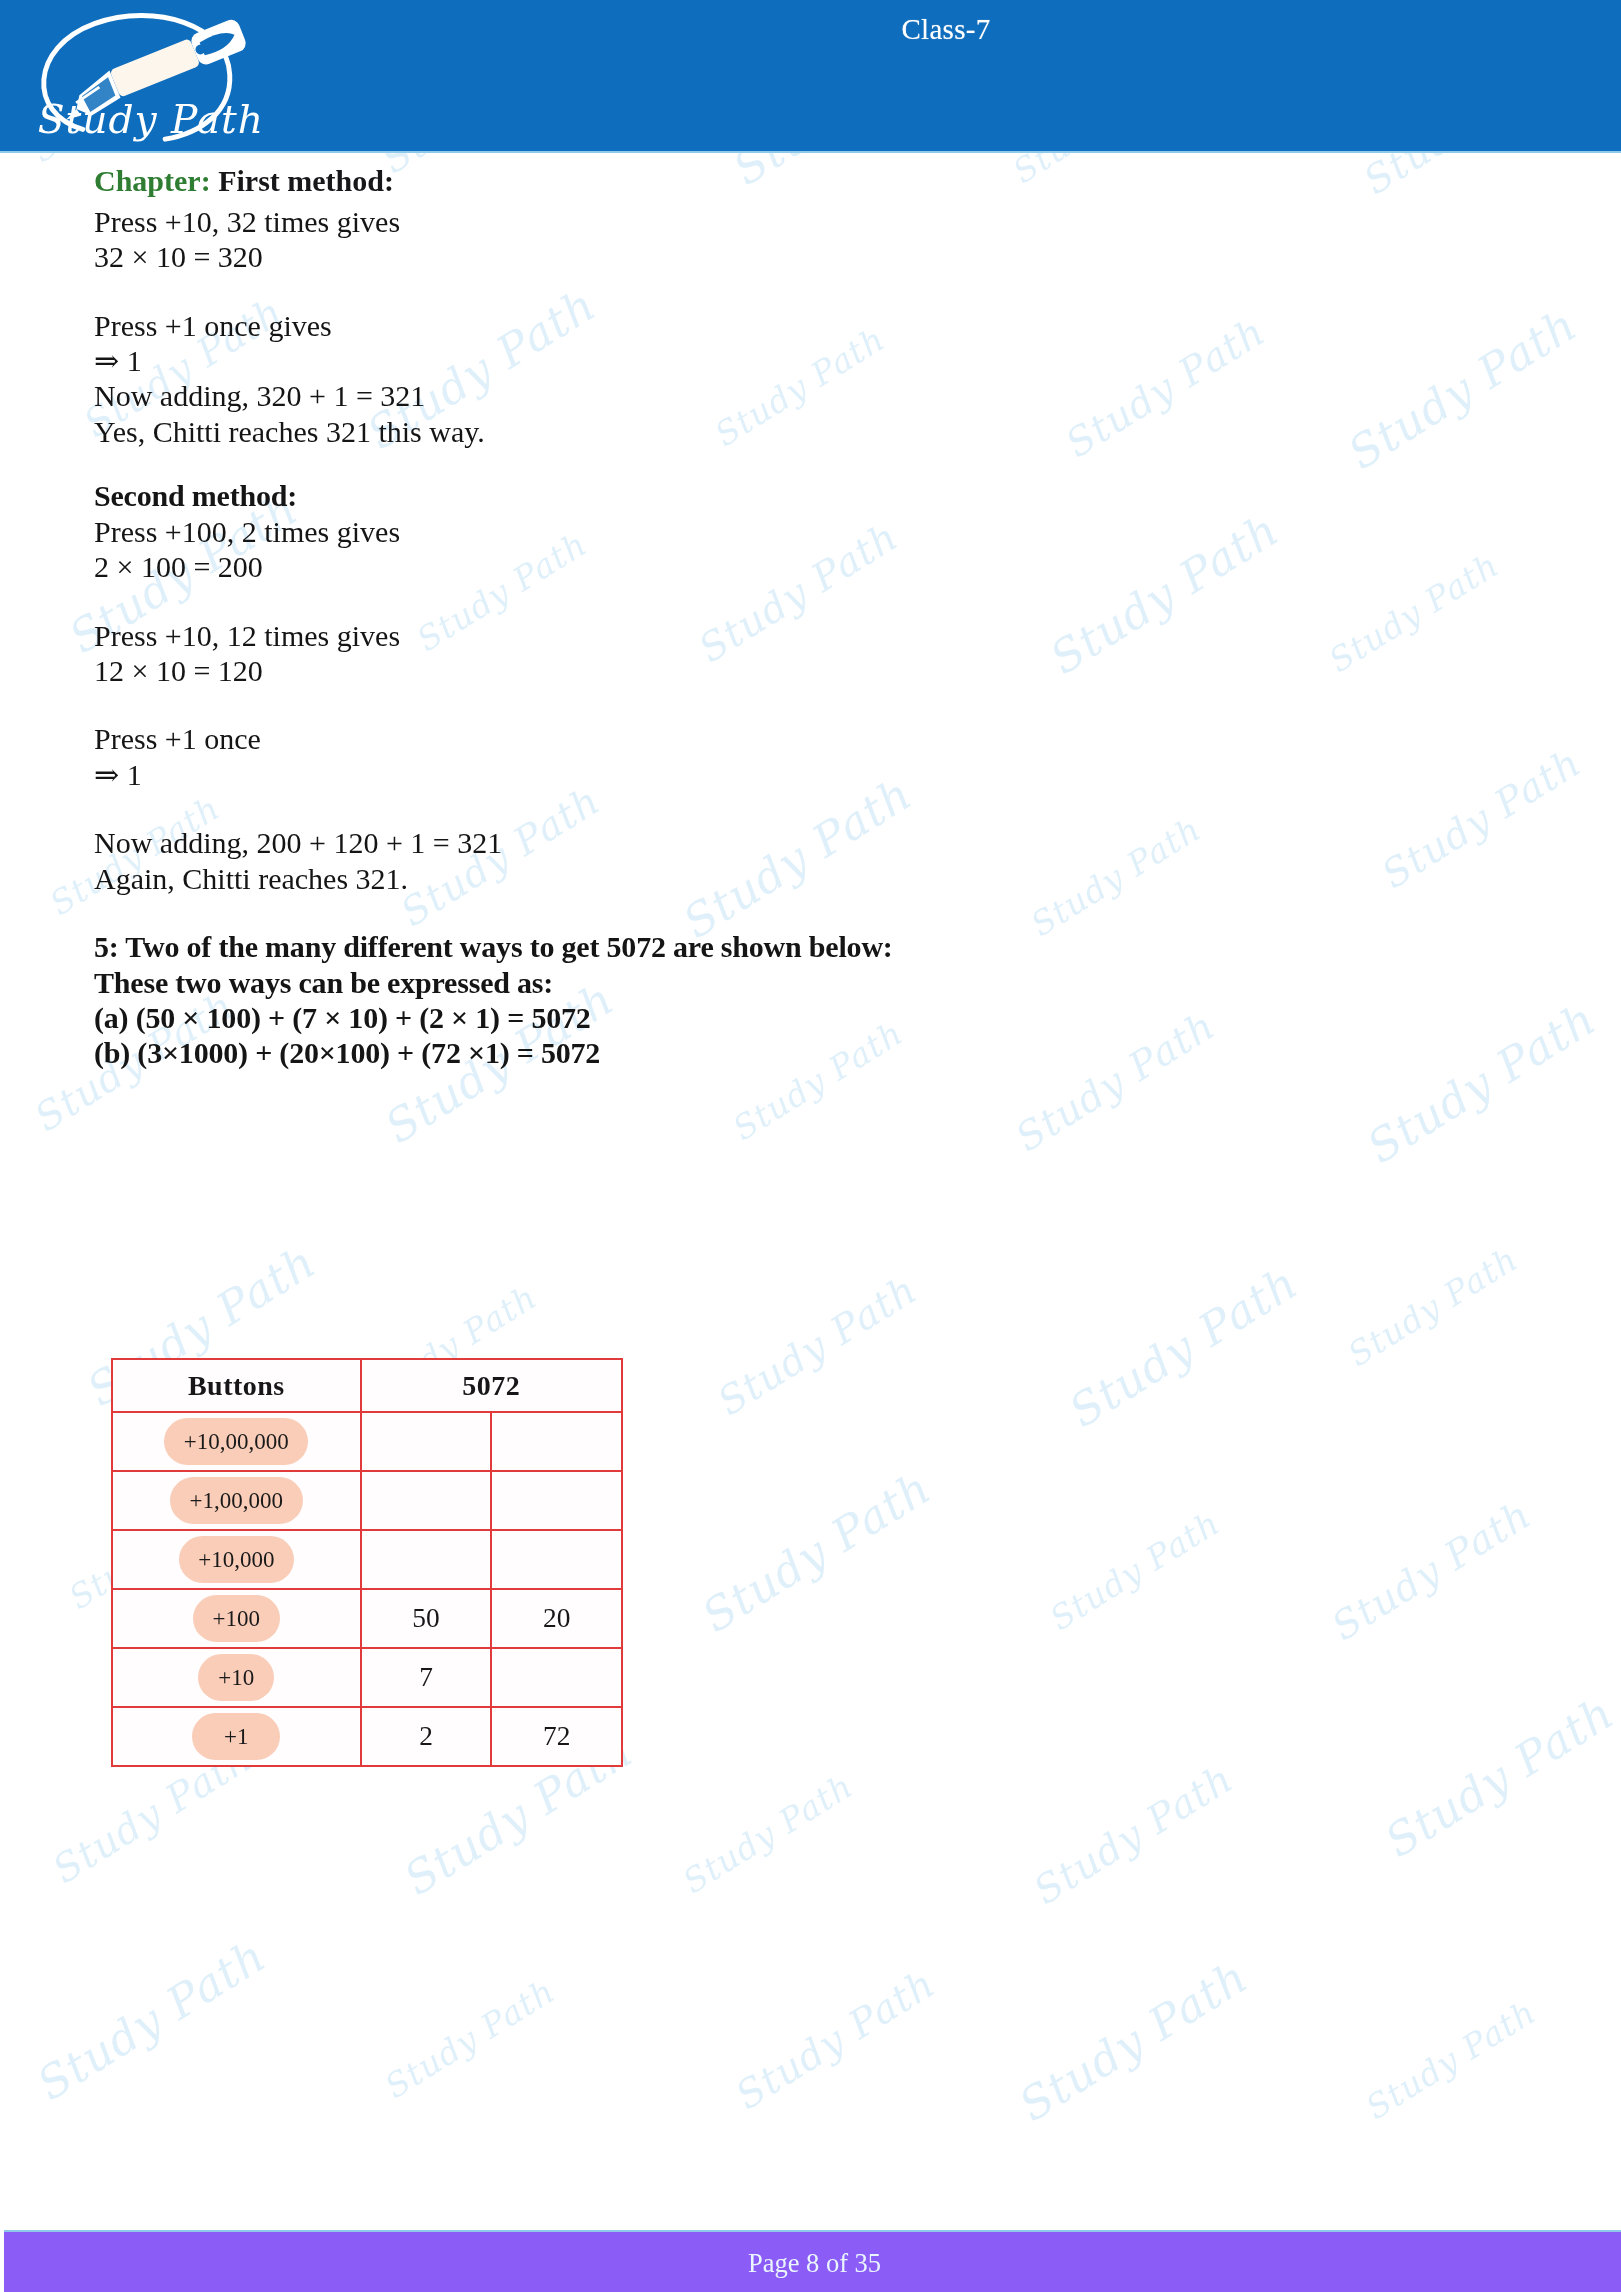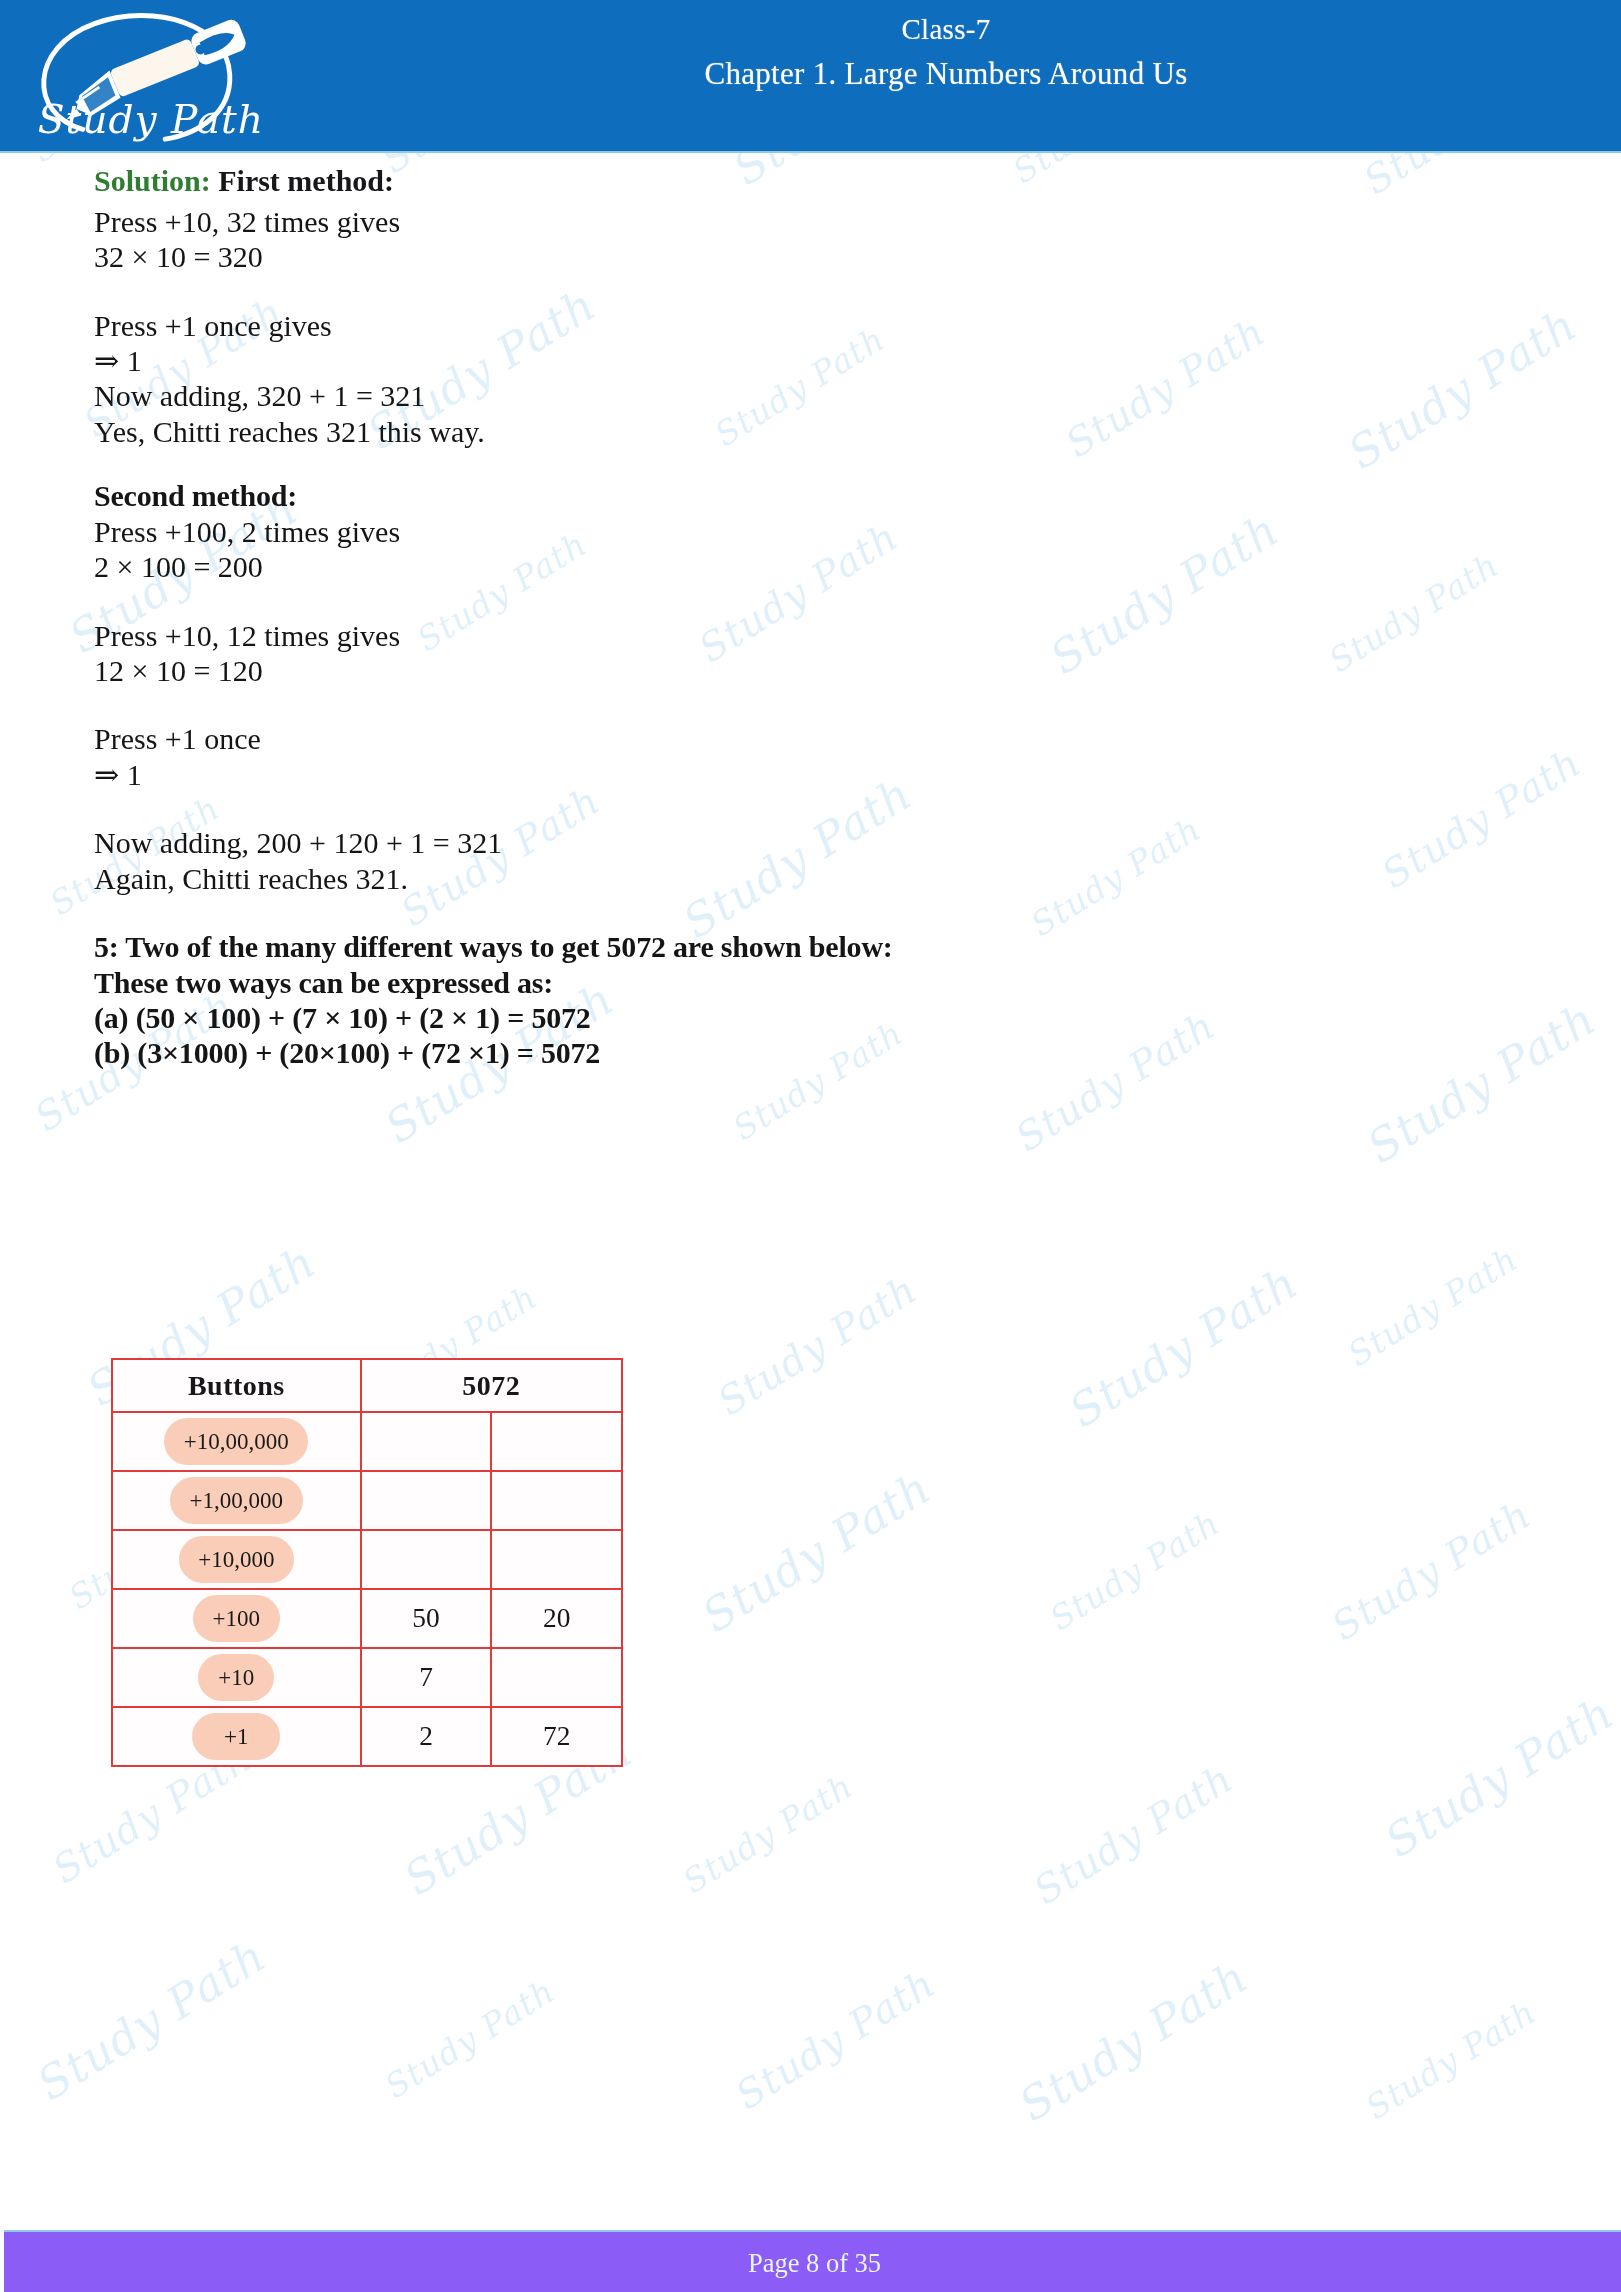--- a/index.html
+++ b/index.html
@@ -241,28 +241,27 @@
           <path d="M50 78 L36 84 L52 86 Z" fill="#ffffff"></path>
           <line x1="52" y1="72" x2="80" y2="66" stroke="#ffffff" stroke-width="3"></line>
         </g>
 
         <text x="20" y="132" fill="#ffffff" font-family="DejaVu Serif, serif" font-style="italic" font-size="40" letter-spacing="1">Study Path</text>
       </svg>
     </div>
 
     <div class="header-titles">
       <div class="line t1">Class-7</div>
-      <div class="line t3">Chapter 1. Large Numbers Around Us</div>
     </div>
   </div>
 
   <div class="content">
 
     <div class="txt" style="top:9.8px;">
-      <span class="green">Solution:</span>
+      <span class="green">Chapter:</span>
       <span class="dark">First method:</span>
     </div>
 
     <div class="txt" style="top:51px;">Press +10, 32 times gives</div>
     <div class="txt" style="top:86px;">32 × 10 = 320</div>
     <div class="txt" style="top:155px;">Press +1 once gives</div>
     <div class="txt" style="top:190px;">⇒ 1</div>
     <div class="txt" style="top:225px;">Now adding, 320 + 1 = 321</div>
     <div class="txt" style="top:261px;">Yes, Chitti reaches 321 this way.</div>
 

